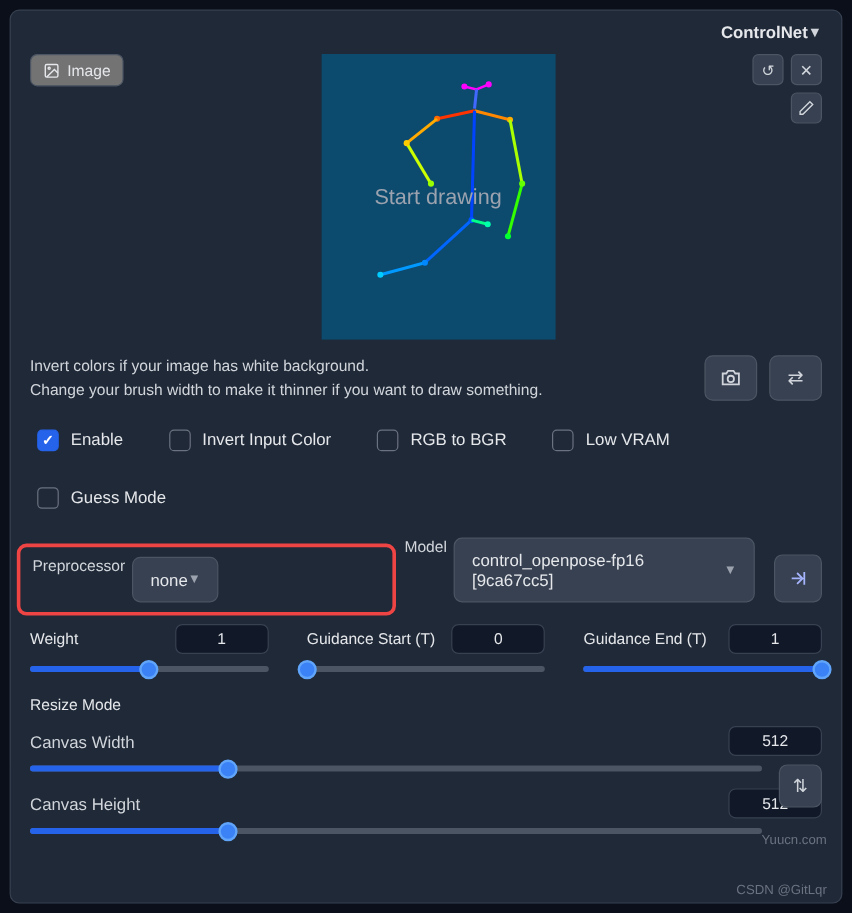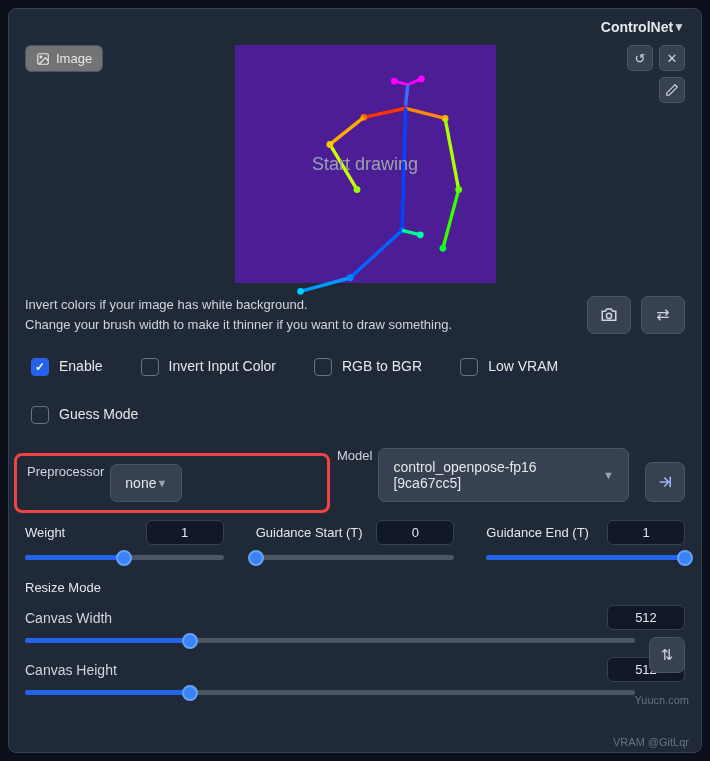--- a/index.html
+++ b/index.html
@@ -40,22 +40,22 @@
       color: #e5e7eb;
       display: inline-flex;
       align-items: center;
       gap: 6px;
       font-size: 13px;
       cursor: pointer;
     }
     .icon-sm { width: 14px; height: 14px; }
     .canvas-wrap { flex: 1; display: flex; justify-content: center; position: relative; }
     .canvas {
-      width: 261px; height: 238px;
-      background: #4c1d95;
+      width: 195px; height: 238px;
+      background: #0c4a6e;
       position: relative;
       display: flex; align-items: center; justify-content: center;
     }
     .canvas-text { color: #9ca3af; font-size: 18px; z-index: 2; }
     .canvas svg { position: absolute; inset: 0; }
     .canvas-actions { display: flex; flex-direction: column; gap: 6px; }
     .icon-btn-group { display: flex; gap: 6px; }
     .icon-btn-group.right { justify-content: flex-end; }
     .icon-btn {
       width: 26px; height: 26px;
@@ -338,14 +338,14 @@
             <div class="slider">
               <div class="fill" style="width:27%"></div>
               <div class="thumb" style="left:27%"></div>
             </div>
           </div>
       </div>
     </div>
 
   </div>
   <div class="watermark wm1">Yuucn.com</div>
-  <div class="watermark wm2">VRAM @GitLqr</div>
+  <div class="watermark wm2">CSDN @GitLqr</div>
 </div>
 
 </body></html>

